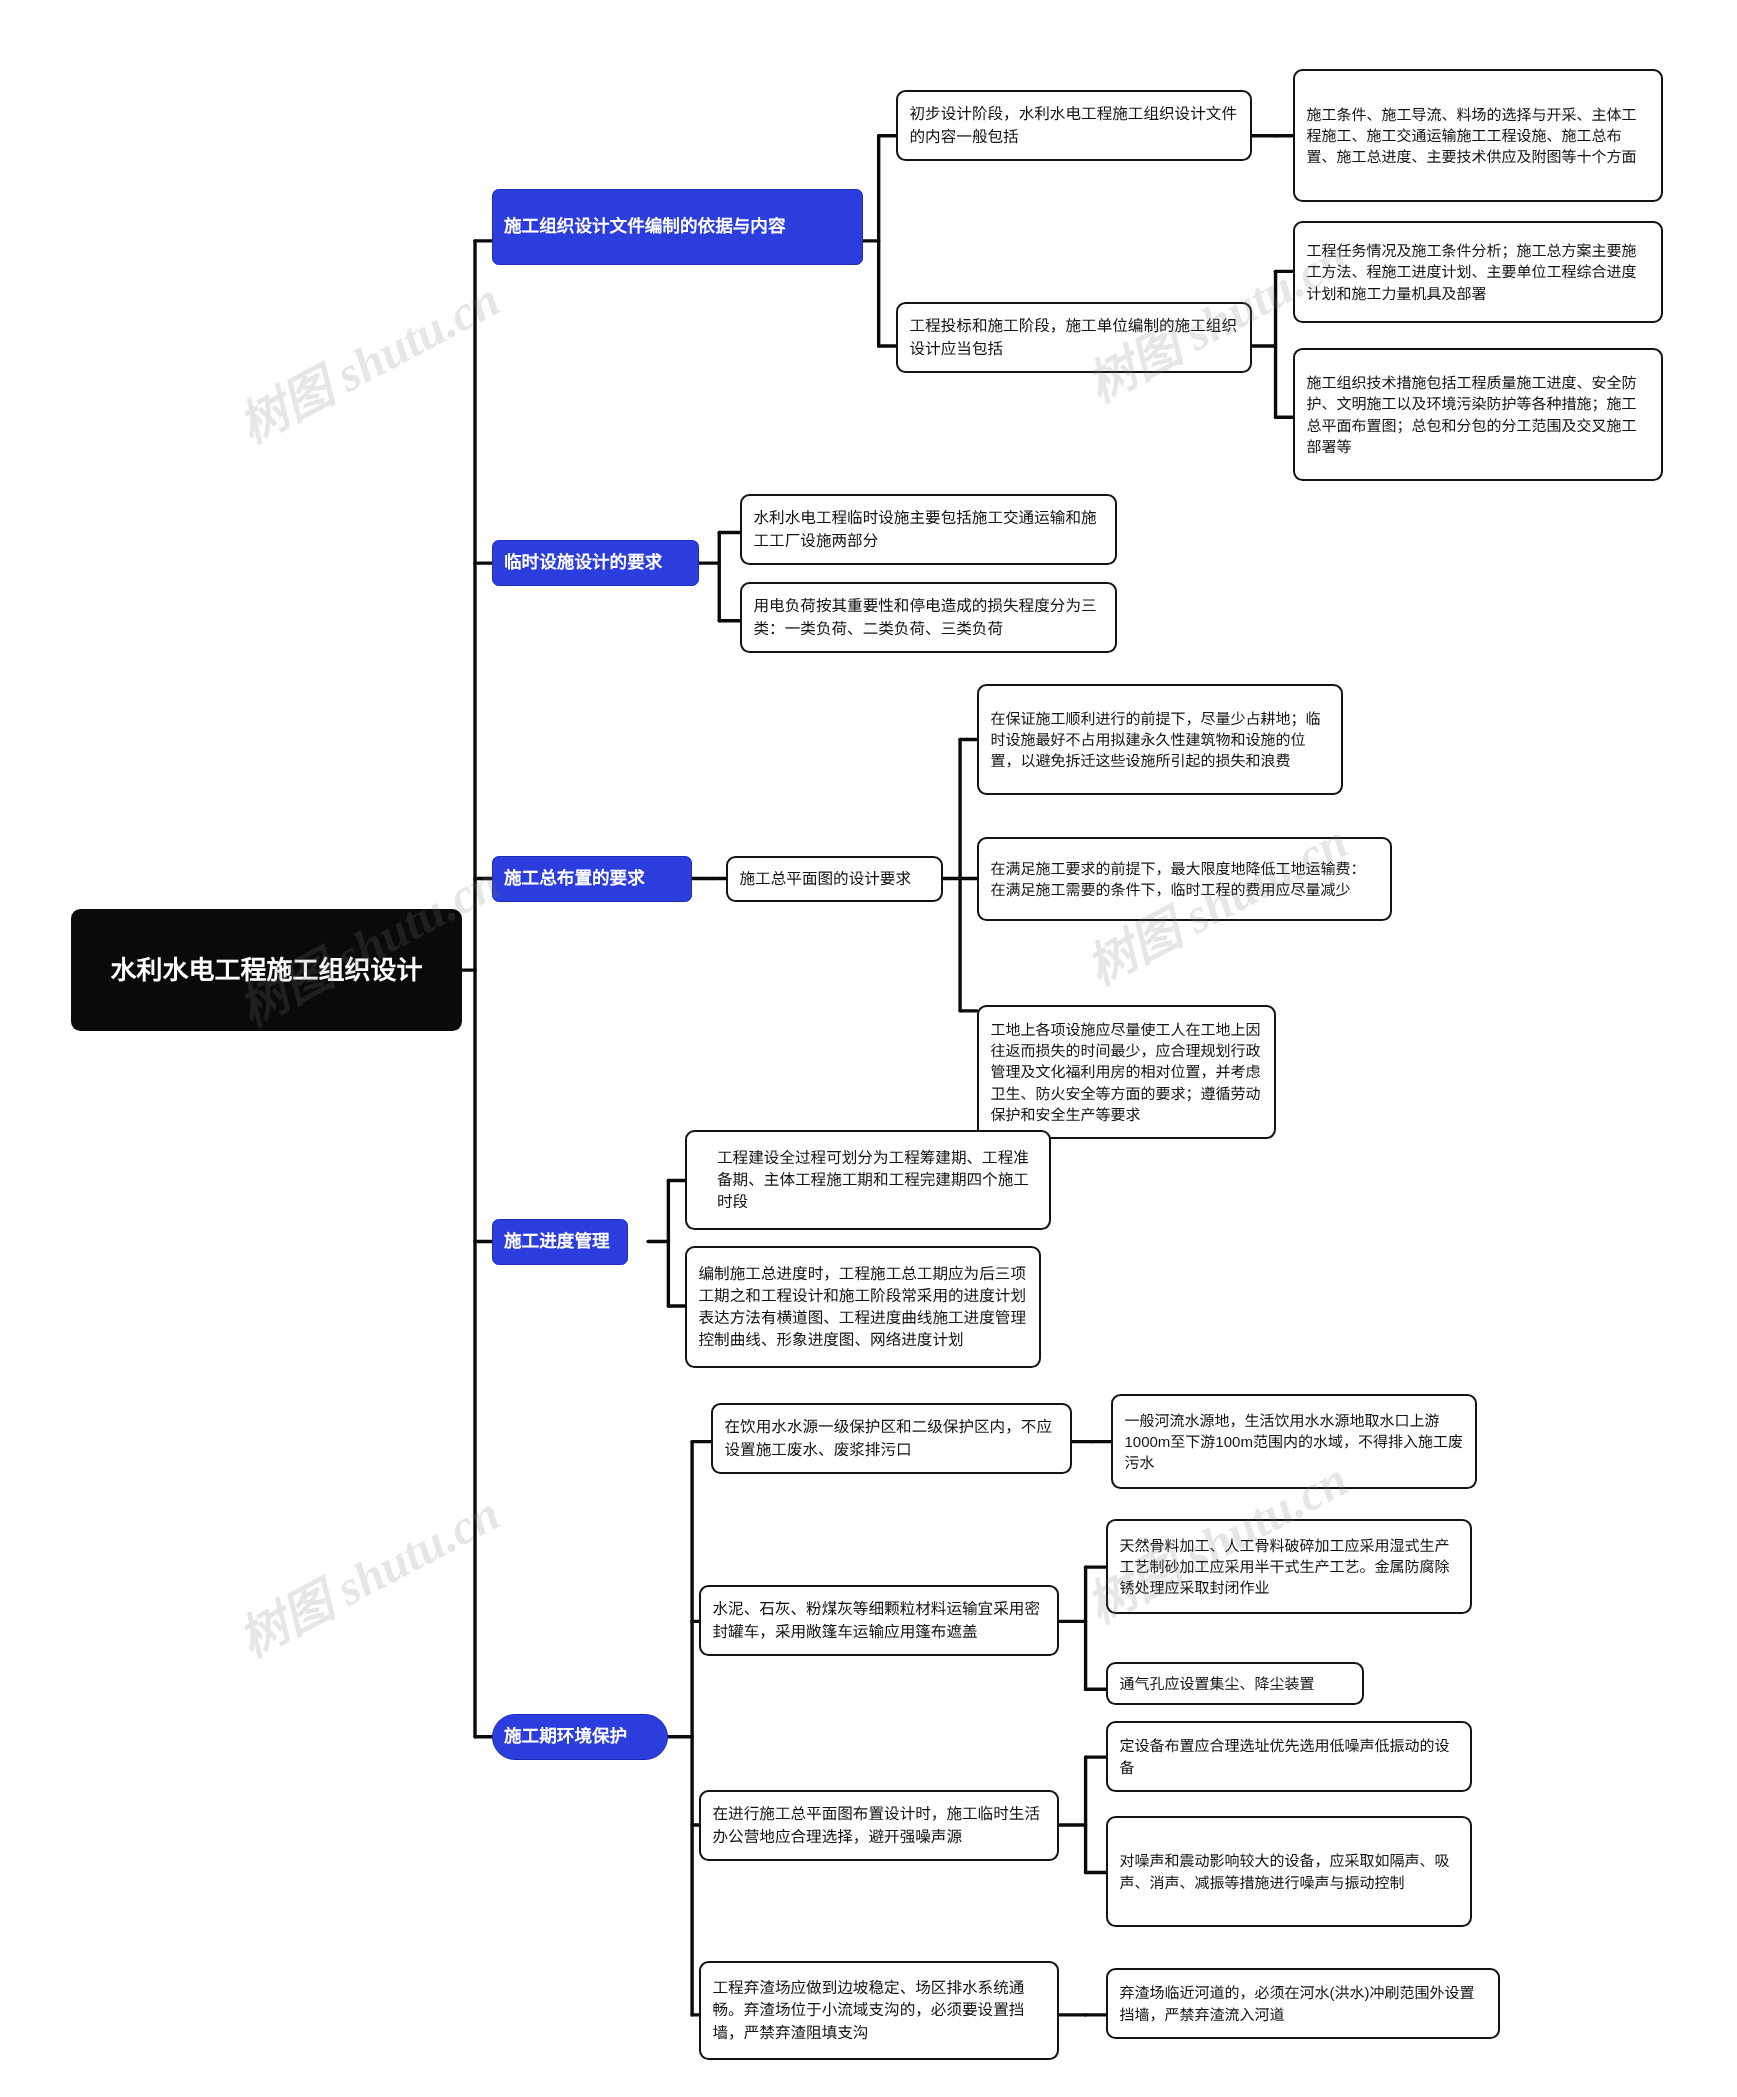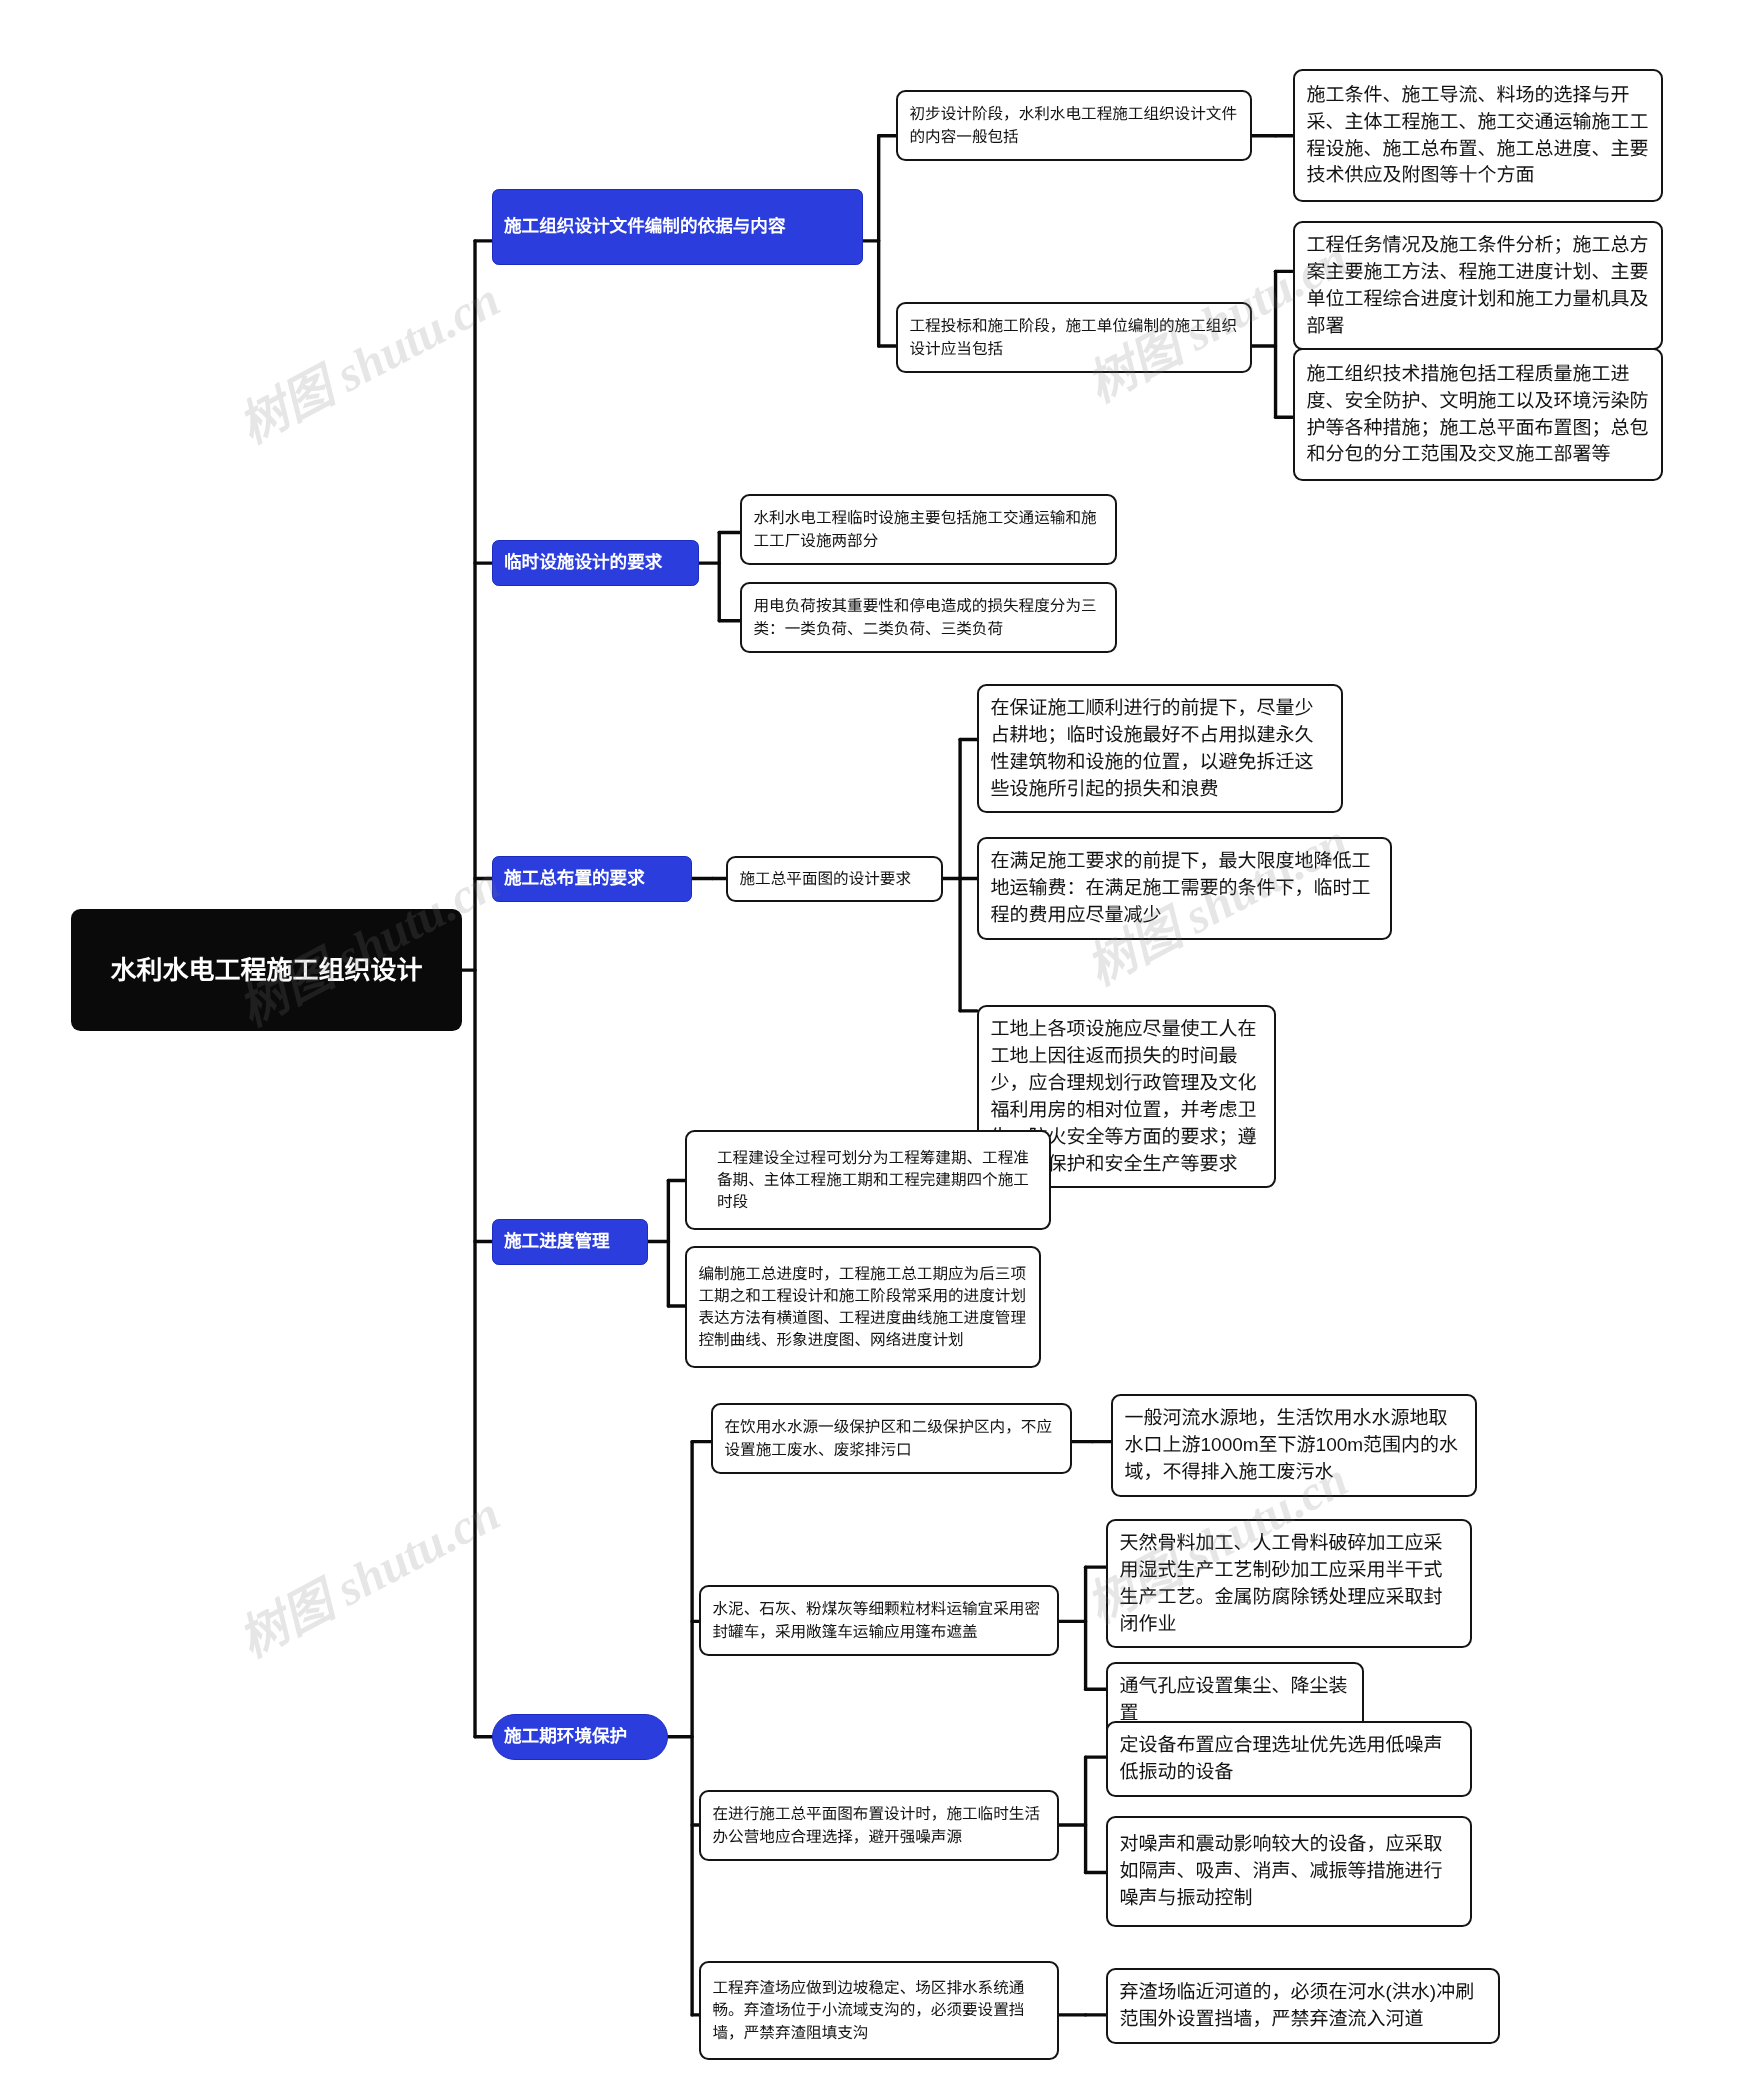--- a/index.html
+++ b/index.html
@@ -24,21 +24,21 @@
   
   .lv1{
     background:#2b3ddd;color:#ffffff;border:1.4px solid #1b2bbd;border-radius:6.8px;
     font-size:17.6px;line-height:1.36;font-weight:600;padding:8.1px 11px;justify-content:flex-end;
   }
   
   .lv2,.lv3{
     background:#ffffff;color:#121212;border:2px solid #141414;border-radius:9.5px;
     font-size:15.6px;line-height:1.42;padding:8.8px 11.5px;font-weight:400;
   }
-  .lv3{font-size:19px;}
+  .lv3{font-size:15px;}
 
   
   .wm{
     position:absolute;color:rgba(120,120,120,.19);
     font-family:"Liberation Serif","DejaVu Serif",serif;
     font-style:italic;font-size:49px;white-space:nowrap;
     transform:rotate(-28deg);transform-origin:left top;
     user-select:none;pointer-events:none;font-weight:700;
   }
 </style>
@@ -169,21 +169,21 @@
   </div>
 
   <div class="node lv3" style="left:977px;top:837px;width:415px;min-height:84px;">
     <span class="txt">在满足施工要求的前提下，最大限度地降低工地运输费：在满足施工需要的条件下，临时工程的费用应尽量减少</span>
   </div>
 
   <div class="node lv3" style="left:977px;top:957px;width:299px;min-height:134px;margin-top:48px;">
     <span class="txt">工地上各项设施应尽量使工人在工地上因往返而损失的时间最少，应合理规划行政管理及文化福利用房的相对位置，并考虑卫生、防火安全等方面的要求；遵循劳动保护和安全生产等要求</span>
   </div>
 
-  <div class="node lv1" style="left:492px;top:1219px;width:156px;min-height:46px;">
+  <div class="node lv1" style="left:492px;top:1219px;width:136px;min-height:46px;">
     <span class="txt">施工进度管理</span>
   </div>
 
   <div class="node lv2" style="left:685px;top:1130px;width:366px;min-height:100px;padding-left:30px;">
     <span class="txt">工程建设全过程可划分为工程筹建期、工程准备期、主体工程施工期和工程完建期四个施工时段</span>
   </div>
 
   <div class="node lv2" style="left:685px;top:1246px;width:356px;min-height:122px;">
     <span class="txt">编制施工总进度时，工程施工总工期应为后三项工期之和工程设计和施工阶段常采用的进度计划表达方法有横道图、工程进度曲线施工进度管理控制曲线、形象进度图、网络进度计划</span>
   </div>

